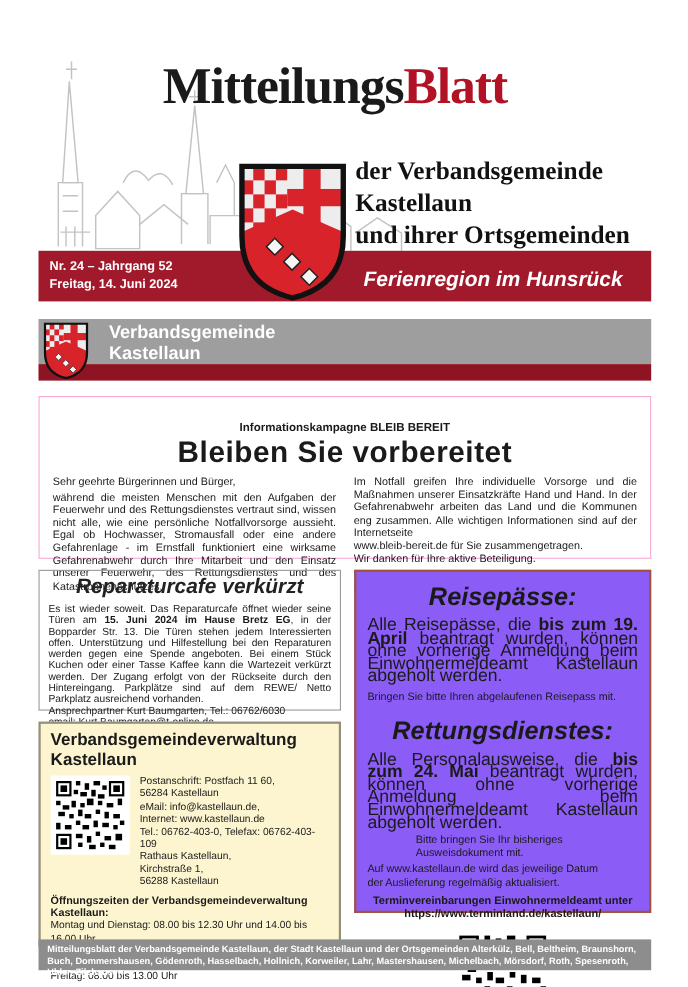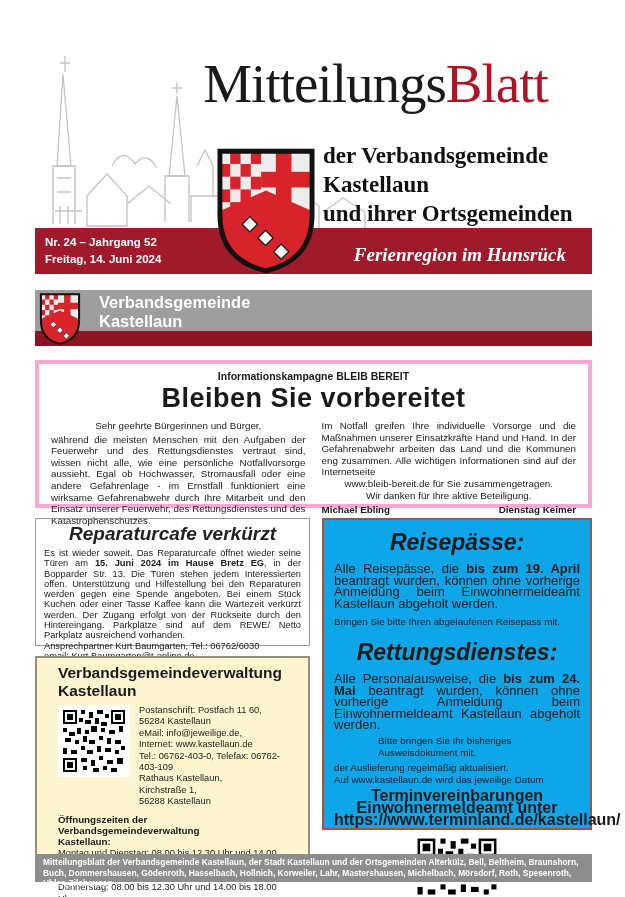--- a/index.html
+++ b/index.html
@@ -5,76 +5,76 @@
   html,body{margin:0;padding:0;}
   body{
     width:625px;height:897px;position:relative;background:#fff;
     font-family:"Liberation Sans","DejaVu Sans",sans-serif;color:#1a1a1a;
     overflow:hidden;
   }
   .abs{position:absolute;}
   
   .skyline{left:26px;top:46px;width:352px;height:186px;opacity:.75;}
   .masthead-title{
-    left:148px;top:56px;width:455px;text-align:center;
+    left:148px;top:56px;width:455px;text-align:left;
     font-family:"Liberation Serif","DejaVu Serif",serif;
-    font-weight:normal;font-size:55px;letter-spacing:-1px;line-height:1;white-space:nowrap;
+    font-weight:bold;font-size:47px;letter-spacing:-1px;line-height:1;white-space:nowrap;
   }
   .masthead-title .t-red{color:#b11226;}
   .masthead-sub{
     left:323px;top:141px;
     font-family:"Liberation Serif","DejaVu Serif",serif;
     font-weight:bold;font-size:23px;line-height:29px;color:#111;
   }
   .issue-band{left:35px;top:228px;width:557px;height:46px;background:#a01a2b;}
   .issue-block{left:10px;top:6px;color:#fff;font-weight:bold;font-size:11.5px;line-height:17px;}
   .tagline{
     right:26px;bottom:8px;color:#fff;
-    font-family:Liberation Serif, serif;
+    font-family:Liberation Sans, sans-serif;
     font-style:italic;font-weight:bold;font-size:19px;
   }
   .coa-large{left:217px;top:147px;width:98px;height:128px;}
   
   .banner{left:35px;top:290px;width:557px;height:56px;}
   .banner-gray{position:absolute;left:0;top:0;right:0;height:41px;background:#9e9e9e;}
   .banner-stripe{position:absolute;left:0;bottom:0;right:0;height:15px;background:#8f1423;}
   .banner-text{position:absolute;left:64px;top:3px;color:#fff;font-weight:bold;font-size:16.5px;line-height:19px;}
   .coa-small{position:absolute;left:4px;top:3px;width:42px;height:52px;}
   
-  .article{left:35px;top:360px;width:557px;height:148px;border:4px solid #f9a8d4;box-sizing:border-box;padding:6px 12px 4px;}
+  .article{left:35px;top:360px;width:557px;height:148px;border:1px solid #f9a8d4;box-sizing:border-box;padding:22px 12px 4px;}
   .kicker{text-align:center;font-weight:bold;font-size:10.5px;}
   .headline{text-align:center;font-weight:bold;font-size:27px;margin:1px 0 6px;letter-spacing:.5px;}
   .cols{display:flex;gap:16px;font-size:9.8px;line-height:11.6px;}
   .col{flex:1;text-align:justify;}
-  .col .nojust{text-align:center;}
+  .col .nojust{text-align:left;}
   .sal{margin-bottom:2px;}
   .sign-row{display:flex;justify-content:space-between;font-weight:bold;margin-top:3px;text-align:left;}
   .sign-right{text-align:right;}
   
   .repair{left:35px;top:518px;width:275px;height:128px;border:1px solid #999;box-sizing:border-box;padding:3px 8px;}
   .repair-title{text-align:center;font-style:italic;font-weight:bold;font-size:19px;color:#222;margin:1px 0 3px;}
   .repair-body{font-size:9.3px;line-height:10.3px;text-align:justify;}
   .repair-contact{font-size:9.3px;line-height:10.6px;}
-  .adminbox{left:35px;top:656px;width:275px;height:205px;background:#fdf5d0;border:2px solid #90907c;box-sizing:border-box;padding:6px 21px;}
+  .adminbox{left:35px;top:656px;width:275px;height:205px;background:#fdf5d0;border:2px solid #90907c;box-sizing:border-box;padding:6px 9px;}
   .admin-title{font-weight:bold;font-size:15.5px;margin-bottom:5px;}
   .admin-row{display:flex;gap:9px;}
   .qr-wrap{background:#fff;padding:3px;align-self:flex-start;}
   .qr-s{width:66px;height:66px;display:block;}
   .addr{font-size:9.3px;line-height:11.4px;}
   .hours-title{font-weight:bold;font-size:9.8px;line-height:11.4px;margin-top:6px;}
   .hours{font-size:9.3px;line-height:11.4px;}
   
-  .salmon{left:322px;top:518px;width:270px;height:312px;background:#0ea5e9;border:2px solid #a0543c;box-sizing:border-box;padding:6px 10px;}
+  .salmon{left:322px;top:518px;width:270px;height:312px;background:#8b5cf6;border:2px solid #a0543c;box-sizing:border-box;padding:6px 10px;}
   .doc-head{text-align:center;font-style:italic;font-weight:bold;font-size:23px;margin:3px 0 7px;}
   .doc-head2{margin-top:11px;}
-  .doc-para{font-size:13px;line-height:11.6px;text-align:justify;}
+  .doc-para{font-size:16px;line-height:11.6px;text-align:justify;}
   .doc-note{font-size:9.8px;line-height:11.6px;margin-top:7px;}
   .doc-note2{margin-top:4px;padding-left:44px;}
   .doc-update{font-size:9.8px;line-height:11.6px;margin-top:4px;}
-  .appt{text-align:center;font-weight:bold;font-size:16px;line-height:12px;margin-top:5px;}
+  .appt{text-align:center;font-weight:bold;font-size:10px;line-height:12px;margin-top:5px;}
   .qr2-wrap{width:84px;height:84px;background:#fff;padding:3px;margin:7px auto 0;}
   .qr-l{width:84px;height:84px;display:block;}
   
   .footer{
     left:35px;top:854px;width:557px;height:28px;background:#8d8d8d;color:#fff;
     font-weight:bold;font-size:8.4px;line-height:10.6px;box-sizing:border-box;padding:3px 8px;
   }
   b{font-weight:bold;}
 </style>
 </head>
@@ -266,21 +266,21 @@
   <div class="admin-title">Verbandsgemeindeverwaltung Kastellaun</div>
   <div class="admin-row">
     <div class="qr-wrap">
       <svg class="qr-s">
           <use href="#qr"></use>
         </svg>
     </div>
     <div class="addr">
       <div>Postanschrift: Postfach 11 60,</div>
       <div>56284 Kastellaun</div>
-      <div>eMail: info@jeweilige.de,</div>
+      <div>eMail: info@kastellaun.de,</div>
       <div>Internet: www.kastellaun.de</div>
       <div>Tel.: 06762-403-0, Telefax: 06762-403-109</div>
       <div>Rathaus Kastellaun,</div>
       <div>Kirchstraße 1,</div>
       <div>56288 Kastellaun</div>
     </div>
   </div>
   <div class="hours-title">
     <div>Öffnungszeiten der Verbandsgemeindeverwaltung</div>
     <div>Kastellaun:</div>
@@ -296,22 +296,22 @@
 <div class="abs salmon">
   <div class="doc-head">Reisepässe:</div>
   <div class="doc-para"><span>Alle Reisepässe, die </span><b>bis zum 19. April</b><span> beantragt wurden, können ohne vorherige Anmeldung beim Einwohnermeldeamt Kastellaun abgeholt werden.</span></div>
   <div class="doc-note">Bringen Sie bitte Ihren abgelaufenen Reisepass mit.</div>
 
   <div class="doc-head doc-head2">Rettungsdienstes:</div>
   <div class="doc-para"><span>Alle Personalausweise, die </span><b>bis zum 24. Mai</b><span> beantragt wurden, können ohne vorherige Anmeldung beim Einwohnermeldeamt Kastellaun abgeholt werden.</span></div>
   <div class="doc-note doc-note2">Bitte bringen Sie Ihr bisheriges Ausweisdokument mit.</div>
 
   <div class="doc-update">
+    <div>Auf www.kastellaun.de wird das jeweilige Datum</div>
     <div>der Auslieferung regelmäßig aktualisiert.</div>
-    <div>Auf www.kastellaun.de wird das jeweilige Datum</div>
   </div>
   <div class="appt">
     <div>Terminvereinbarungen Einwohnermeldeamt unter</div>
     <div>https://www.terminland.de/kastellaun/</div>
   </div>
   <div class="qr2-wrap">
     <svg class="qr-l">
         <use href="#qr"></use>
       </svg>
   </div>

